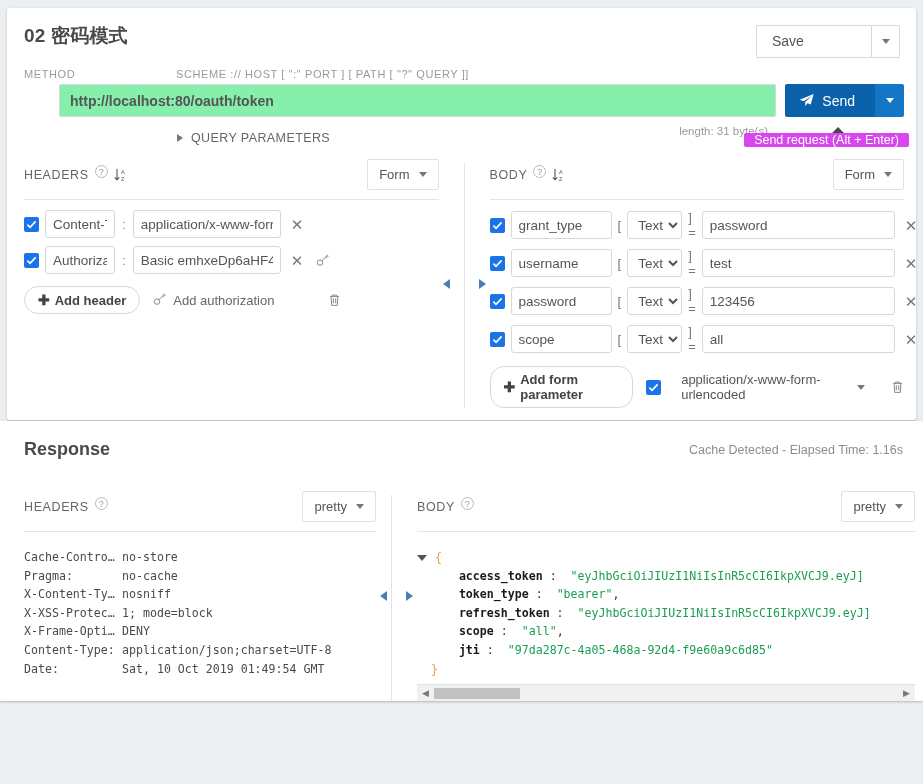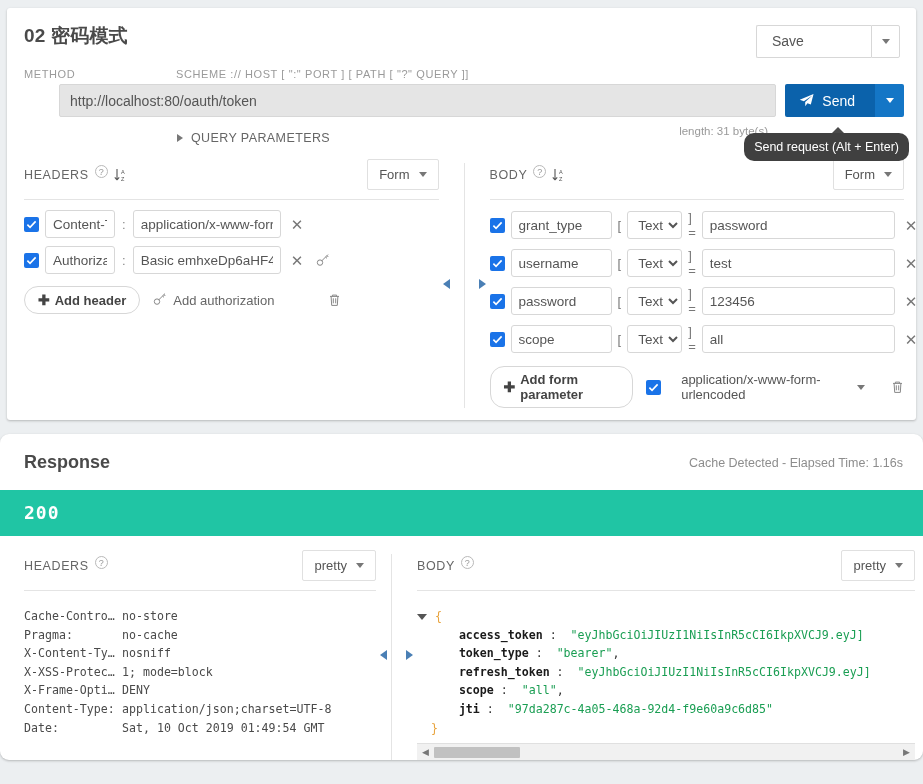--- a/index.html
+++ b/index.html
@@ -18,21 +18,21 @@
   }
 
   
   .card {
     background: #fff;
     border-radius: 3px;
     box-shadow: 0 1px 3px rgba(0,0,0,.14), 0 1px 2px rgba(0,0,0,.10);
     position: relative;
   }
   #request-card { margin: 8px 7px 0 7px; padding: 0 0 12px 0; }
-  #response-card { margin: 14px 0 0 0; border-radius: 9px; }
+  #response-card { margin: 1px 0 0 0; border-radius: 1px; }
 
   
   .title-row {
     display: flex; align-items: flex-start;
     padding: 17px 16px 0 17px;
   }
   .req-title {
     font-size: 19px; font-weight: bold; color: #4a4a4a;
     letter-spacing: .2px; flex: 1;
     line-height: 1.2;
@@ -71,21 +71,21 @@
   }
   .method-arrow {
     width: 32px; border: 1px solid #d7d7d7; background: #f3f3f3;
     border-radius: 0 2px 2px 0; display: flex; align-items: center; justify-content: center;
     cursor: pointer;
   }
   .url-input {
     flex: 1; height: 33px; margin-left: 35px;
     border: 1px solid #d7d7d7; border-radius: 2px;
     font-size: 14px; color: #555; padding: 0 10px;
-    font-family: "Liberation Sans", sans-serif; background: #e5e5e5;
+    font-family: "Liberation Sans", sans-serif; background: #86efac; font-weight: bold;
   }
   .send-wrap { margin-left: 9px; display: flex; height: 33px; }
   .send-btn {
     background: #0b62ab; color: #fff; border: none;
     font-size: 14px; font-family: "Liberation Sans", sans-serif;
     padding: 0 20px 0 14px; cursor: pointer;
     border-radius: 2px 0 0 2px; display: flex; align-items: center; gap: 8px;
   }
   .send-arrow {
     background: #1476c6; width: 29px; border-radius: 0 2px 2px 0;
@@ -93,22 +93,22 @@
   }
   .plane { width: 15px; height: 15px; display: block; }
 
   
   .length-txt {
     position: absolute; right: 148px; top: 117px;
     font-size: 11.5px; color: #9a9a9a; white-space: nowrap;
   }
   .tooltip {
     position: absolute; right: 7px; top: 125px;
-    background: #404040; color: #fff; font-size: 12.5px;
-    padding: 7px 10px; border-radius: 10px; white-space: nowrap;
+    background: #d946ef; color: #fff; font-size: 12.5px;
+    padding: 0 10px; border-radius: 2px; white-space: nowrap;
     z-index: 20;
   }
   .tooltip:after {
     content: ""; position: absolute; top: -6px; left: 88px;
     border-left: 6px solid transparent; border-right: 6px solid transparent;
     border-bottom: 6px solid #4a4a4a;
   }
 
   
   .query-row {
@@ -455,21 +455,20 @@
       </div>
     </div>
   </div>
 
   <div class="card" id="response-card">
     <div class="resp-head">
       <div class="resp-title">Response</div>
       <div class="resp-meta">Cache Detected - Elapsed Time: 1.16s</div>
     </div>
 
-    <div class="status-bar">200</div>
 
     <div class="resp-panes">
 
       <div class="resp-pane-left">
         <div class="pane-head">
           <span class="pane-title">HEADERS</span>
           <span class="qmark">?</span>
           <span class="spacer"></span>
           <div class="pretty-dd">
             <span>pretty</span>

